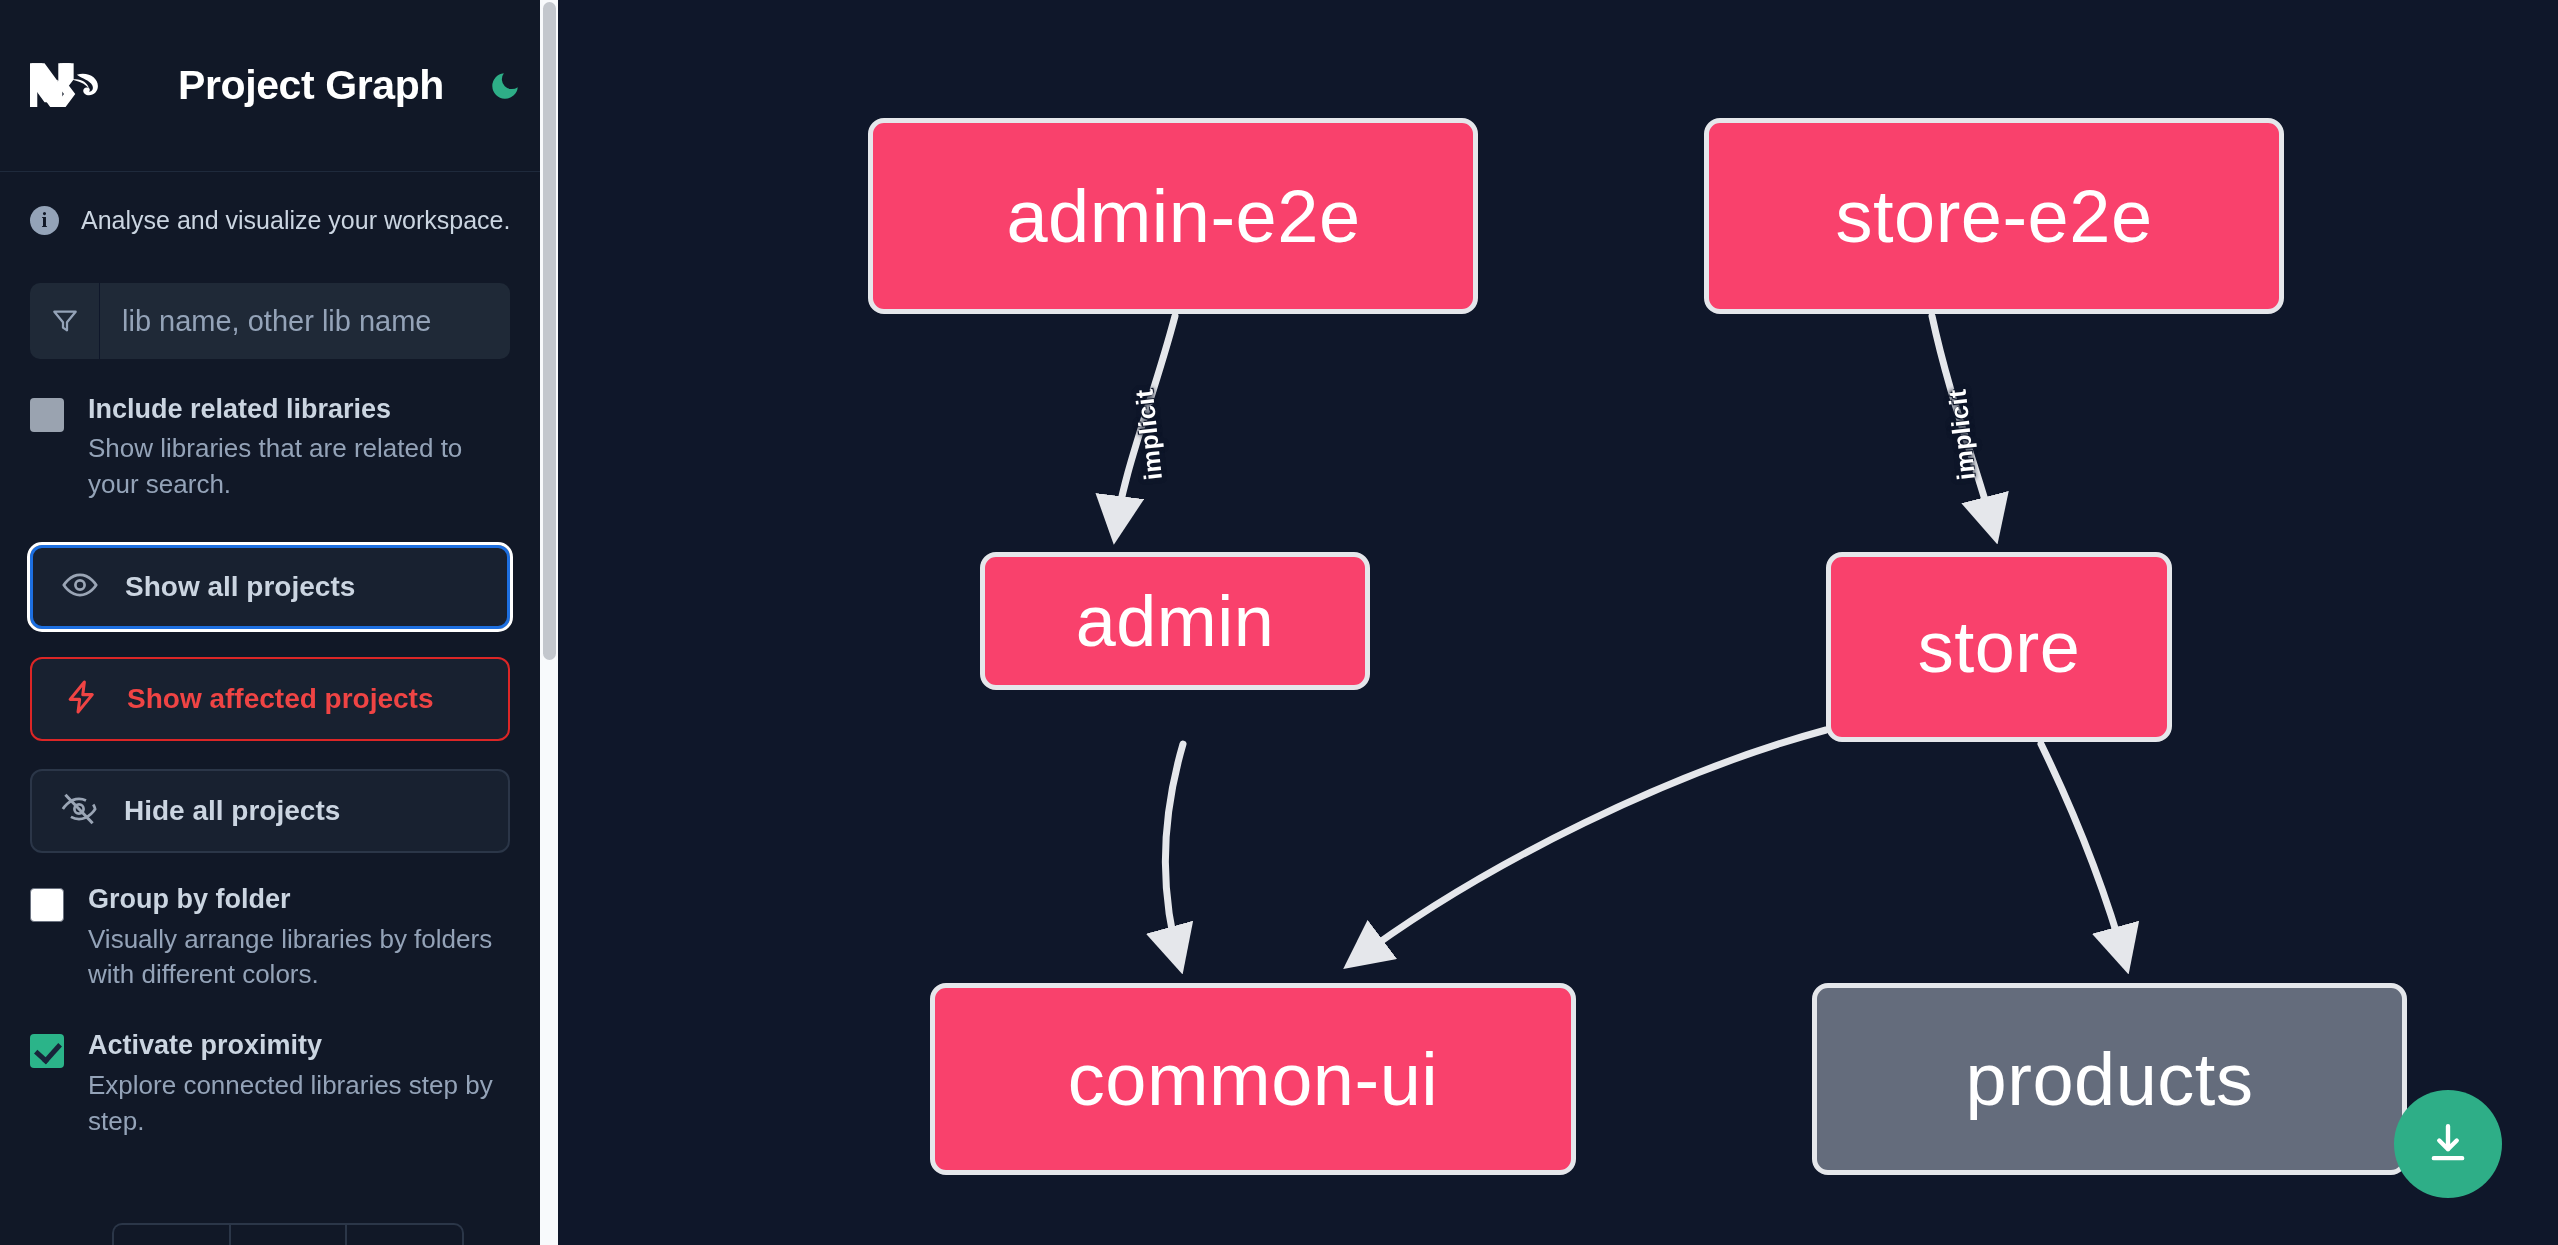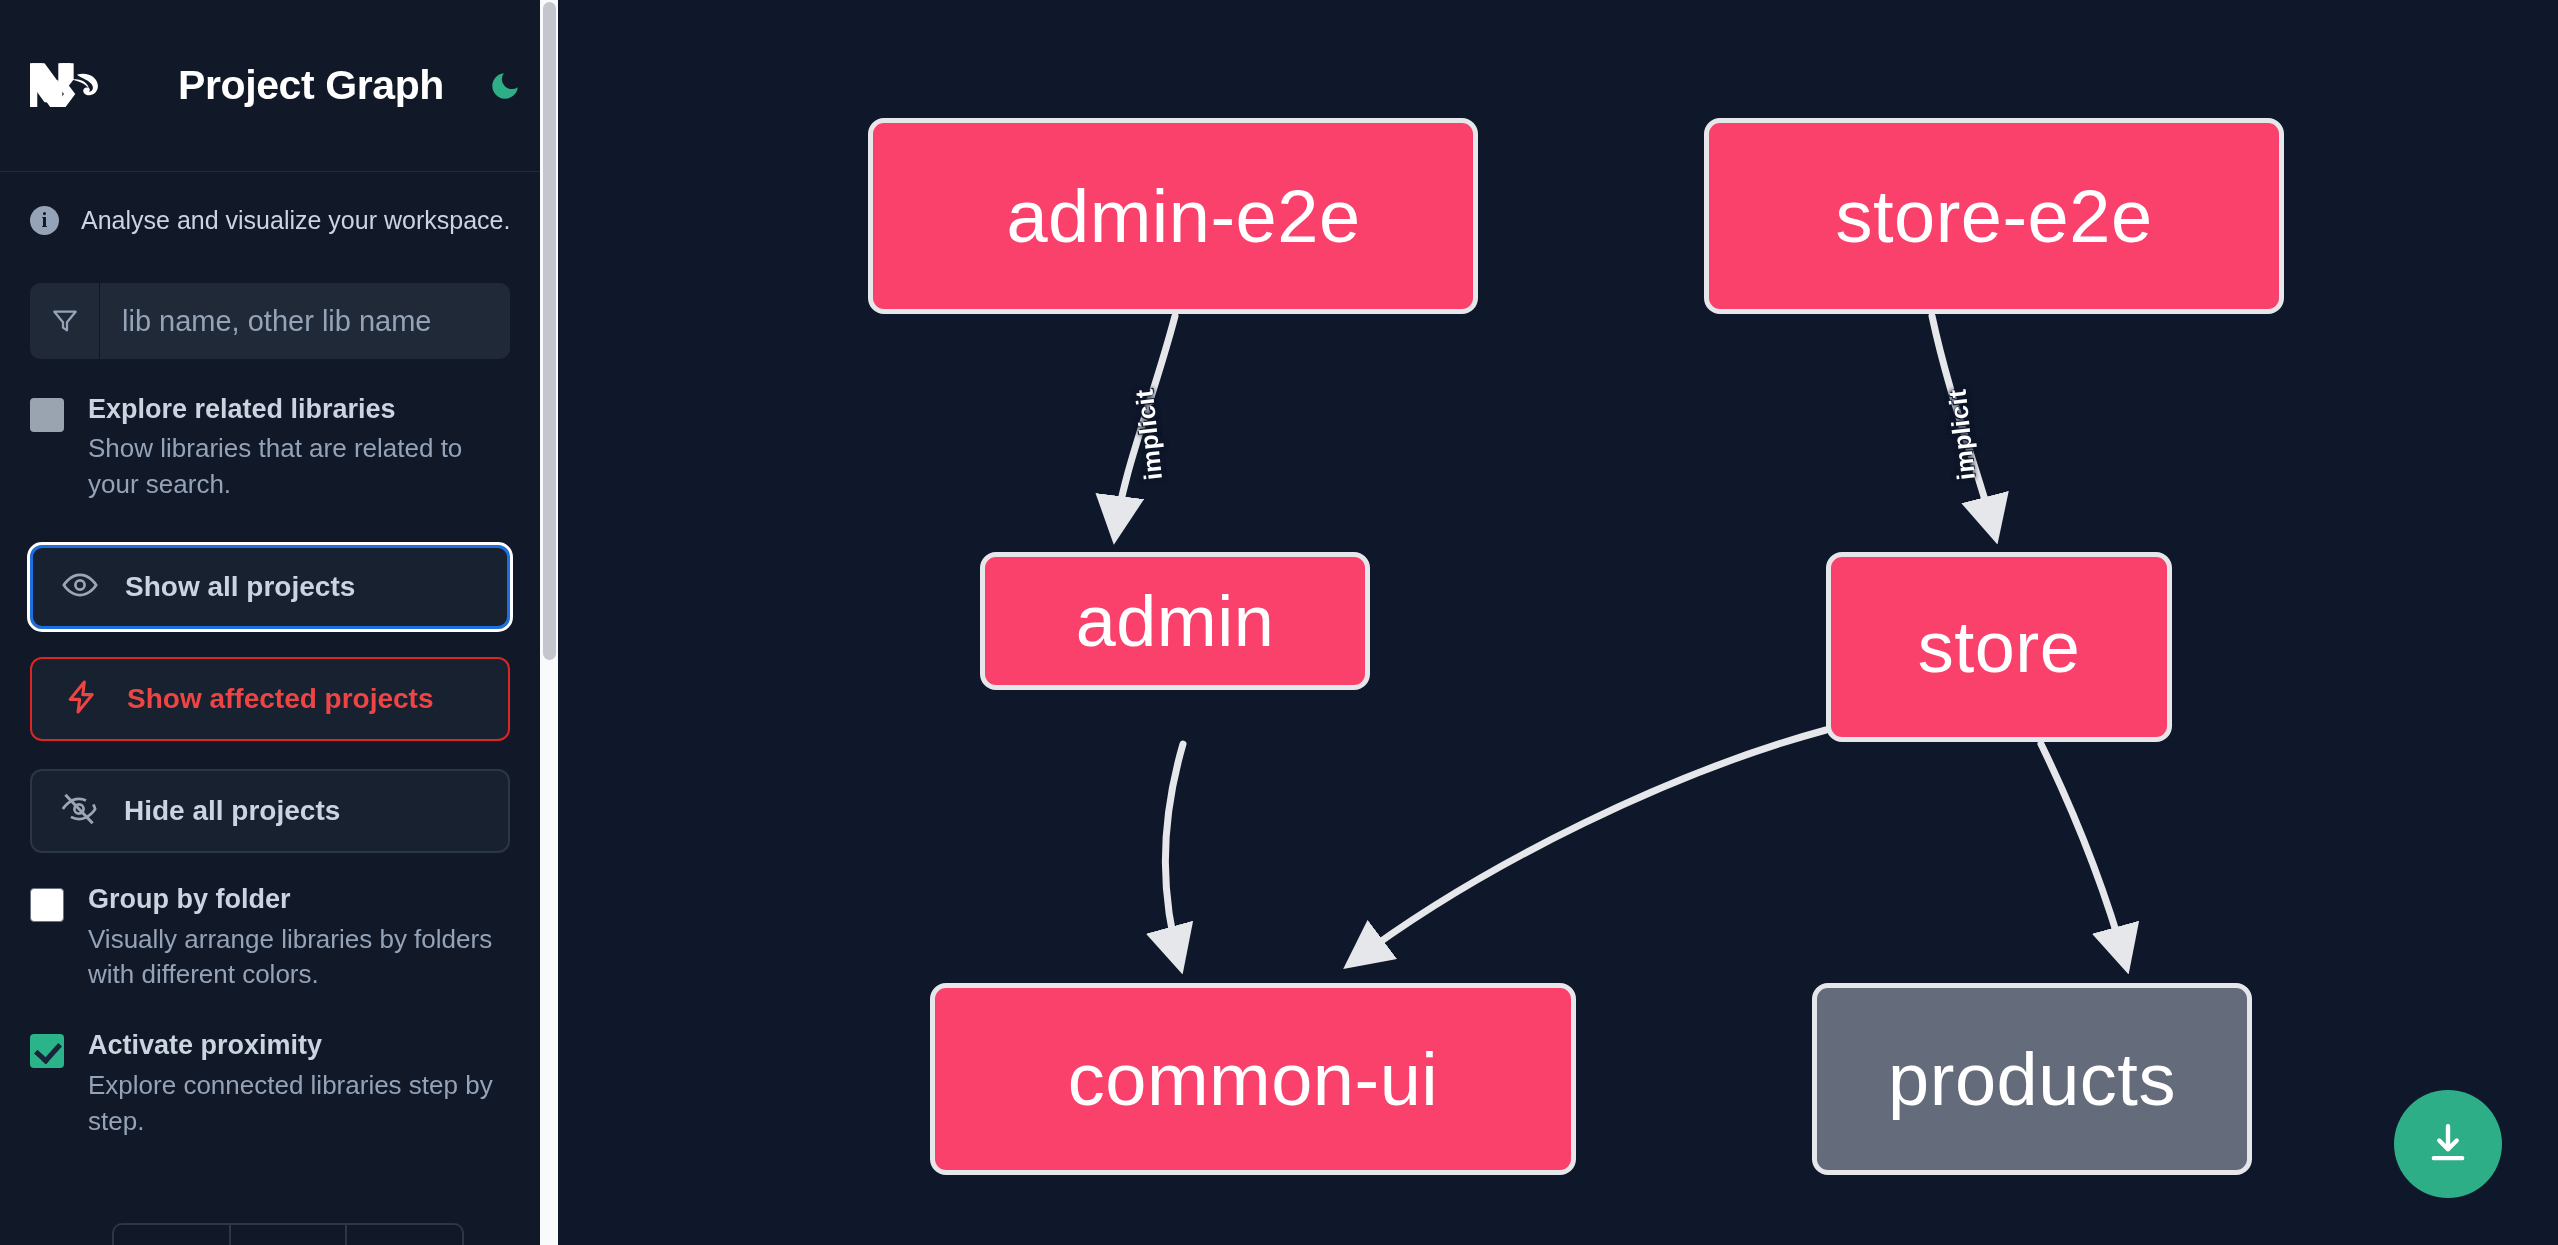--- a/index.html
+++ b/index.html
@@ -291,21 +291,21 @@
           <svg viewBox="0 0 24 24" width="32" height="32" xmlns="http://www.w3.org/2000/svg">
             <path fill="none" stroke="#94a3b8" stroke-width="1.7" stroke-linejoin="round" d="M4 5h16l-6.5 8v6l-3 -2v-4z"></path>
           </svg>
         </span>
         <input class="filter-input" type="text" placeholder="lib name, other lib name" style="">
       </div>
 
       <div class="cb-block">
         <span class="cb-box grey"></span>
         <span class="cb-text">
-          <span class="cb-label">Explore related libraries</span>
+          <span class="cb-label">Include related libraries</span>
           <span class="cb-desc" style="display:block;">Show libraries that are related to your search.</span>
         </span>
       </div>
 
       <div class="sb-buttons">
 
         <div class="sb-btn btn-show-all">
           <span>
             <svg viewBox="0 0 24 24" width="38" height="38" xmlns="http://www.w3.org/2000/svg">
               <path fill="none" stroke="#9aa5b5" stroke-width="1.7" d="M1.8 12S5.5 5.6 12 5.6 22.2 12 22.2 12 18.5 18.4 12 18.4 1.8 12 1.8 12z"></path>
@@ -400,21 +400,21 @@
     </div>
 
     <div class="node pink" style="left:1268px; top:552px; width:346px; height:190px; font-size:72px;">
       <span>store</span>
     </div>
 
     <div class="node pink" style="left:372px; top:983px; width:646px; height:192px; font-size:74px;">
       <span>common-ui</span>
     </div>
 
-    <div class="node grey" style="left:1254px; top:983px; width:440px; height:192px; font-size:74px;">
+    <div class="node grey" style="left:1254px; top:983px; width:595px; height:192px; font-size:74px;">
       <span>products</span>
     </div>
 
     <div class="edge-label" style="left:545px; top:420px; transform:rotate(-96deg);">implicit</div>
     <div class="edge-label" style="left:1358px; top:420px; transform:rotate(-96deg);">implicit</div>
 
     <div class="download-fab">
       <svg viewBox="0 0 24 24" width="50" height="50" xmlns="http://www.w3.org/2000/svg">
         <path fill="none" stroke="#ffffff" stroke-width="2.1" stroke-linecap="round" stroke-linejoin="round" d="M12 3.5v11m0 0 4.2-4.2M12 14.5 7.8 10.3M5.2 18.8h13.6"></path>
       </svg>

